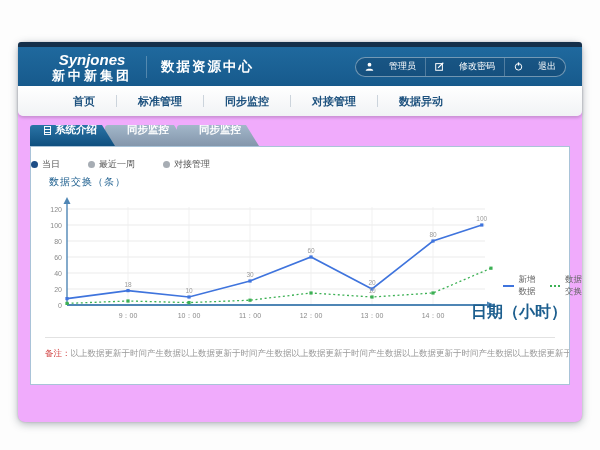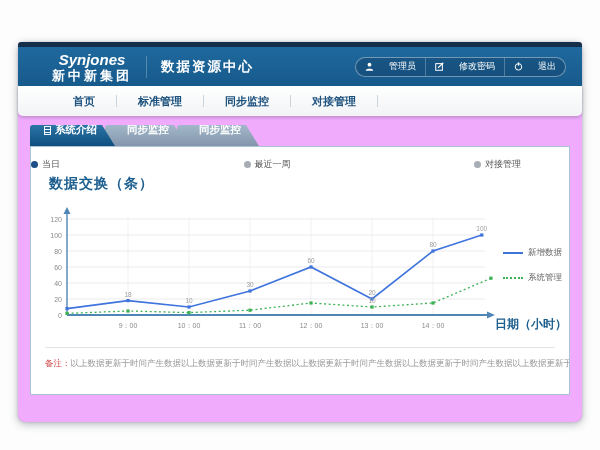--- a/index.html
+++ b/index.html
@@ -19,31 +19,31 @@
 .nav{height:30px;background:linear-gradient(#fff,#f1f3f5);border-radius:0 0 5px 5px;box-shadow:0 2px 3px rgba(0,0,0,.16);display:flex;align-items:center;padding-left:34px;position:relative;z-index:5}
 .nav-item{font-size:11px;font-weight:bold;color:#1d517e;padding:0 21px;cursor:pointer;text-decoration:none}
 .nav-sep{width:1px;height:12px;background:#ccd4dc}
 .content{padding:9px 12px 0}
 .tabbar{display:flex;height:21px;position:relative}
 .tab{position:relative;height:21px;display:flex;align-items:center;justify-content:center;gap:4px;color:#fff;font-size:10.5px;font-weight:bold;padding:0 18px 11px 14px;clip-path:polygon(0 0,calc(100% - 13px) 0,100% 100%,0 100%);border-radius:3px 0 0 0;cursor:pointer}
 .tab.active{background:linear-gradient(#2a74a6,#0f4f7f)}
 .tab:not(.active){background:linear-gradient(#a3b7ca,#8396ab);margin-left:-10px;padding-left:22px}
 .tab-ico{width:7px;height:9px;border:1px solid rgba(255,255,255,.95);background:linear-gradient(transparent 2px,rgba(255,255,255,.95) 2px,rgba(255,255,255,.95) 3px,transparent 3px,transparent 5px,rgba(255,255,255,.95) 5px,rgba(255,255,255,.95) 6px,transparent 6px)}
 .panel{background:#fff;border:1px solid #a9c3d8;position:relative}
-.filters{display:flex;justify-content:space-between;gap:4px;padding:11px 48px 0 0;font-size:9px;color:#555}
+.filters{display:flex;justify-content:flex-start;gap:28px;padding:11px 48px 0 0;font-size:9px;color:#555}
 .radio{display:flex;align-items:center;gap:4px;cursor:pointer}
 .dot{width:7px;height:7px;border-radius:50%;background:#a7adb4}
 .radio.sel .dot{background:#1d4e86}
-.ylabel{margin:4px 0 12px 18px;color:#1c5e8e;font-size:14px;font-weight:bold;letter-spacing:1px}
+.ylabel{margin:4px 0 6px 18px;color:#1c5e8e;font-size:10px;font-weight:normal;letter-spacing:1px}
 .chart-row{display:flex;padding-left:2px;position:relative}
 svg.chart{display:block}
-.legend{display:flex;flex-direction:column;gap:13px;padding-top:42px;font-size:8.5px;color:#666;width:64px}
+.legend{display:flex;flex-direction:row;gap:13px;padding-top:42px;font-size:8.5px;color:#666;width:64px}
 .lg-item{display:flex;align-items:center;gap:5px}
 .lg-line{width:20px;height:0;border-top-width:2px}
-.xlabel{position:absolute;right:2px;bottom:12px;color:#1c5e8e;font-size:12px;font-weight:bold}
+.xlabel{position:absolute;right:2px;bottom:12px;color:#1c5e8e;font-size:16px;font-weight:bold}
 .divider{border-top:1px solid #e2e2e2;margin:2px 14px 0}
 .footnote{padding:10px 14px 24px;font-size:8.5px;color:#999;white-space:nowrap;overflow:hidden}
 .fn-label{color:#d03b3b}
 </style>
 </head>
 <body>
 
 <div class="app">
   <div class="topstrip"></div>
 
@@ -81,20 +81,21 @@
 
   <div class="nav">
       <a class="nav-item">首页</a>
       <span class="nav-sep"></span>
       <a class="nav-item">标准管理</a>
       <span class="nav-sep"></span>
       <a class="nav-item">同步监控</a>
       <span class="nav-sep"></span>
       <a class="nav-item">对接管理</a>
       <span class="nav-sep"></span>
+      <a class="nav-item">数据异动</a>
     </div>
 
   <div class="content">
     <div class="tabbar">
         <div class="tab active" style="z-index: 10;">
           <span class="tab-ico"></span>
           <span>系统介绍</span>
         </div>
         <div class="tab" style="z-index: 9;">
           <span>同步监控</span>
@@ -179,21 +180,21 @@
             <rect x="398.4" y="96.4" width="3.2" height="3.2" fill="#3cb054"></rect>
             <rect x="456.3499999999999" y="71.6" width="3.2" height="3.2" fill="#3cb054"></rect>
           </svg>
         <div class="legend">
             <div class="lg-item">
               <span class="lg-line" style="border-top-style: solid; border-top-color: rgb(63, 116, 221);"></span>
               <span>新增数据</span>
             </div>
             <div class="lg-item">
               <span class="lg-line" style="border-top-style: dotted; border-top-color: rgb(60, 176, 84);"></span>
-              <span>系统管理</span>
+              <span>数据交换</span>
             </div>
           </div>
         <div class="xlabel">日期（小时）</div>
       </div>
 
       <div class="divider"></div>
       <div class="footnote">
         <span class="fn-label">备注：</span><span>以上数据更新于时间产生数据以上数据更新于时间产生数据以上数据更新于时间产生数据以上数据更新于时间产生数据以上数据更新于</span>
       </div>
     </div>

